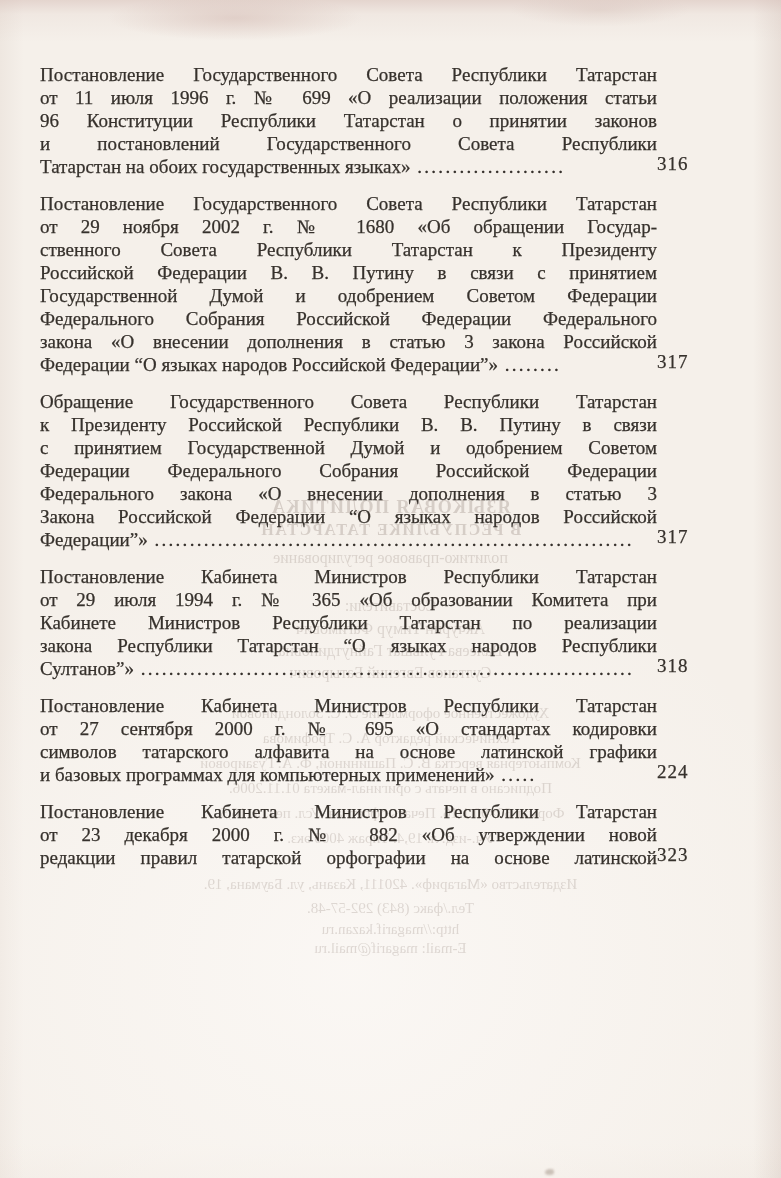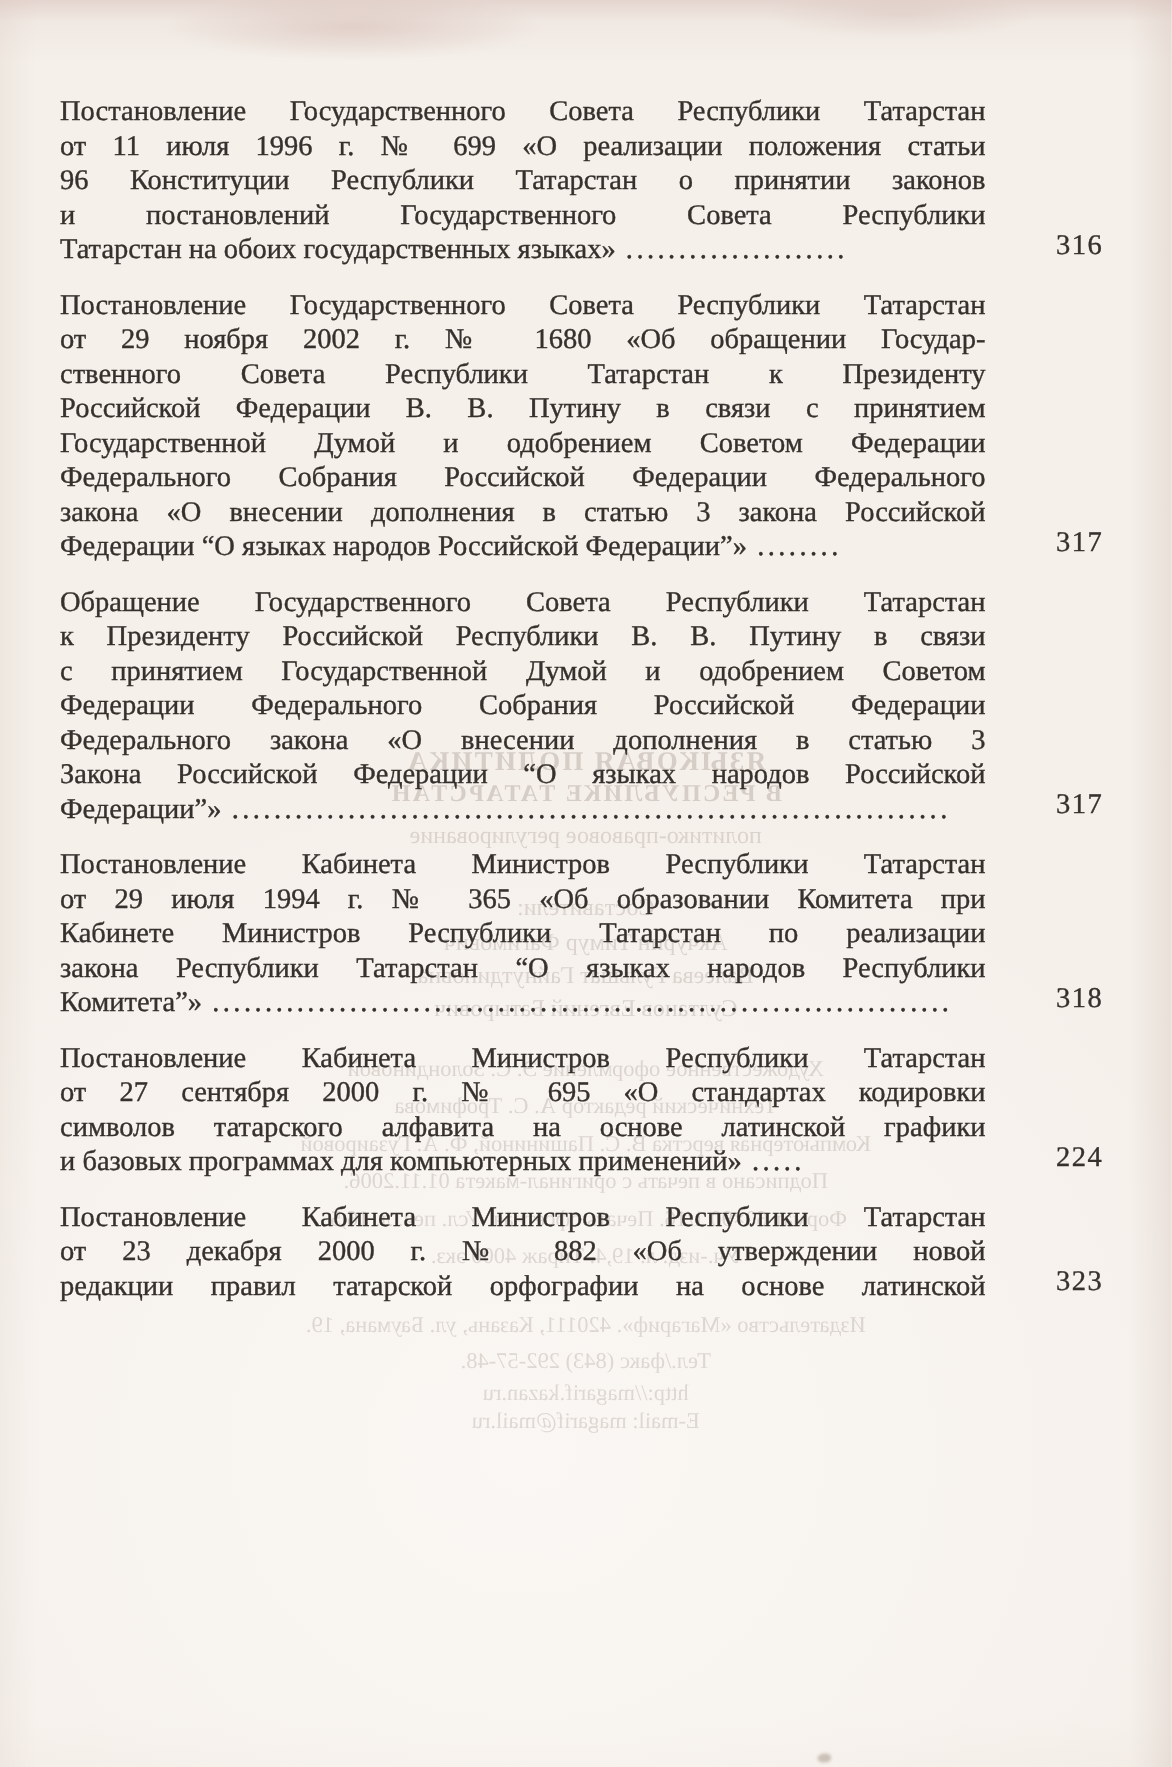--- a/index.html
+++ b/index.html
@@ -16,21 +16,21 @@
       linear-gradient(0deg, rgba(238,230,222,.35) 0px, rgba(238,230,222,0) 34px),
       #f5f0ea;
   }
   .page-surface{position:absolute;inset:0;}
   
   .toc{
     position:absolute;left:40px;right:41px;top:63px;
     color:#36312c;font-size:19px;line-height:23px;
     -webkit-text-stroke:0.25px #36312c;
   }
-  .entry{display:flex;margin-bottom:14px;gap:47px;}
+  .entry{display:flex;margin-bottom:14px;}
   .entry-text{width:617px;}
   .line{text-align:justify;text-align-last:justify;}
   .line.last{text-align:center;text-align-last:left;white-space:nowrap;}
   .dots{letter-spacing:2.3px;margin-left:2px;}
   .entry-page{
     flex:1;text-align:left;align-self:flex-end;
     padding-bottom:3px;letter-spacing:1px;
   }
   
   .showthrough{position:absolute;left:0;right:0;top:0;height:100%;pointer-events:none;}
@@ -105,21 +105,21 @@
           <div class="line last"><span>Федерации”»</span> <span class="dots">....................................................................</span></div>
         </div>
         <div class="entry-page">317</div>
       </div>
       <div class="entry">
         <div class="entry-text">
           <div class="line">Постановление Кабинета Министров Республики Татарстан</div>
           <div class="line">от 29 июля 1994 г. № 365 «Об образовании Комитета при</div>
           <div class="line">Кабинете Министров Республики Татарстан по реализации</div>
           <div class="line">закона Республики Татарстан “О языках народов Республики</div>
-          <div class="line last"><span>Комитета”»</span> <span class="dots">......................................................................</span></div>
+          <div class="line last"><span>Султанов”»</span> <span class="dots">......................................................................</span></div>
         </div>
         <div class="entry-page">318</div>
       </div>
       <div class="entry">
         <div class="entry-text">
           <div class="line">Постановление Кабинета Министров Республики Татарстан</div>
           <div class="line">от 27 сентября 2000 г. № 695 «О стандартах кодировки</div>
           <div class="line">символов татарского алфавита на основе латинской графики</div>
           <div class="line last"><span>и базовых программах для компьютерных применений»</span> <span class="dots">.....</span></div>
         </div>

